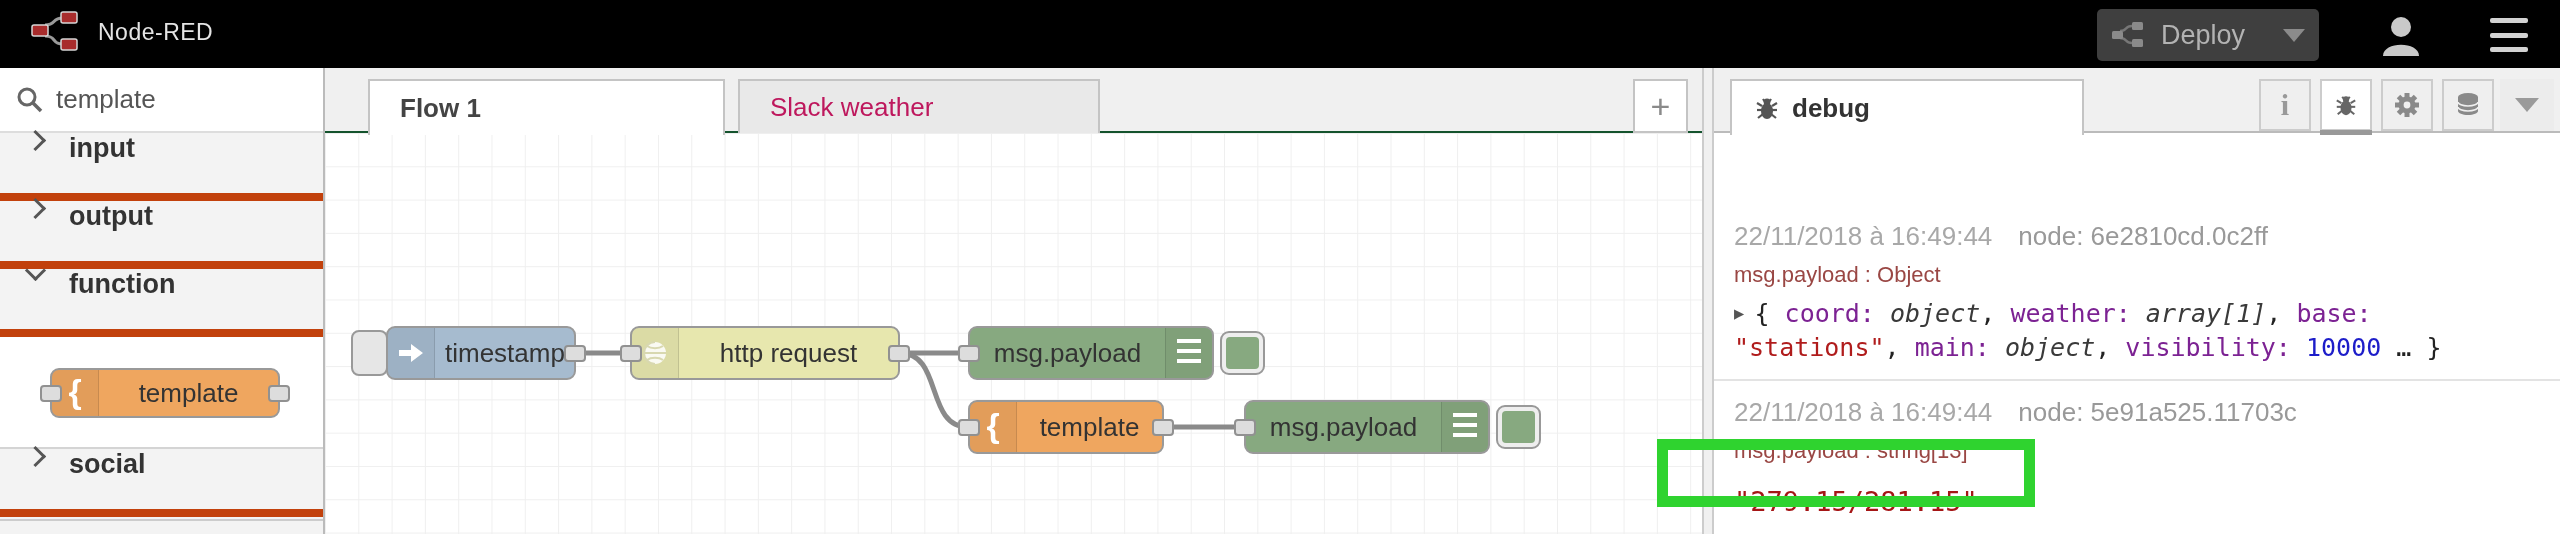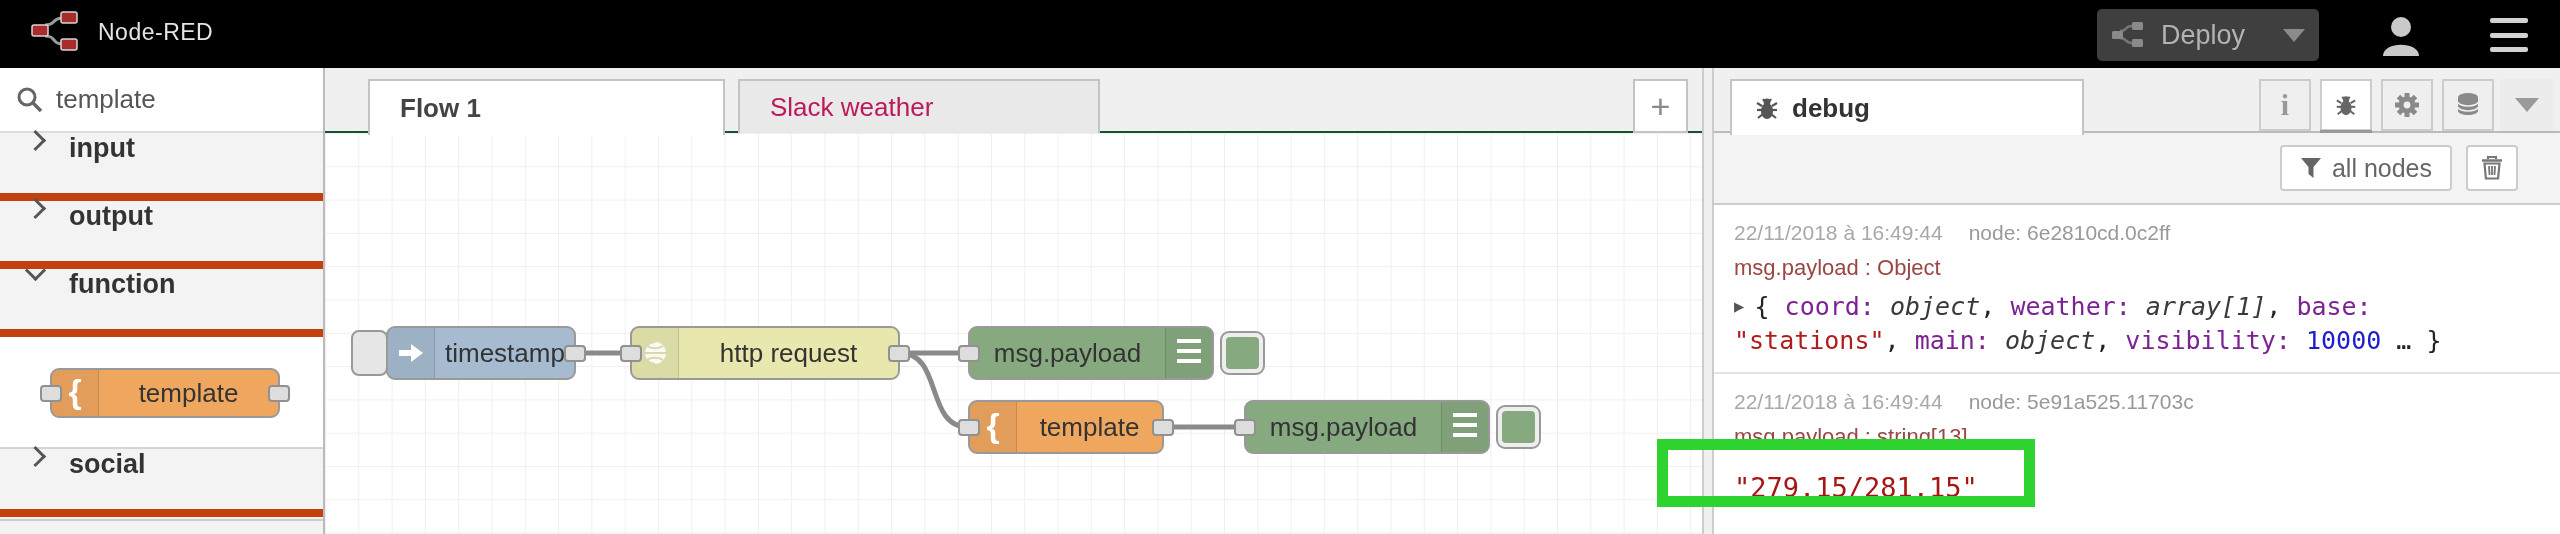--- a/index.html
+++ b/index.html
@@ -70,21 +70,21 @@
   .dbg-act.active{background:#fff;}
   .dbg-act.active:after{content:"";position:absolute;left:-2px;right:-2px;bottom:-6px;height:5px;background:#999;}
   .dbg-act .i-glyph{font-family:"Liberation Serif",serif;font-size:30px;font-weight:bold;color:#999;}
   .dbg-caret-btn{position:absolute;right:6px;top:11px;width:54px;height:52px;background:#ececec;display:flex;align-items:center;justify-content:center;cursor:pointer;}
   .dbg-caret-btn .tri{width:0;height:0;border-left:12px solid transparent;border-right:12px solid transparent;border-top:14px solid #9a9a9a;}
   .dbg-toolbar{position:absolute;left:0;top:65px;width:100%;height:72px;background:#f3f3f3;border-bottom:2px solid #ccc;box-sizing:border-box;display:flex;justify-content:flex-end;align-items:center;gap:14px;padding-right:42px;}
   .filter-btn{height:42px;background:#fff;border:2px solid #ccc;border-radius:4px;display:flex;align-items:center;gap:10px;padding:0 18px;font-size:25px;color:#666;cursor:pointer;}
   .trash-btn{width:48px;height:42px;background:#fff;border:2px solid #ccc;border-radius:4px;display:flex;align-items:center;justify-content:center;cursor:pointer;}
   .dbg-messages{position:absolute;left:0;top:137px;width:100%;bottom:0;overflow:hidden;}
   .dbg-msg{padding:16px 20px 14px 20px;border-bottom:2px solid #e3e3e3;}
-  .dbg-meta{font-size:21px;color:#a8a8a8;display:flex;gap:26px;}
+  .dbg-meta{font-size:26px;color:#a8a8a8;display:flex;gap:26px;}
   .dbg-meta .nodeid{color:#999;}
   .dbg-payload{margin-top:10px;font-size:22px;color:#9a4744;}
   .dbg-content{margin-top:8px;font-family:"DejaVu Sans Mono",monospace;font-size:25px;line-height:34px;color:#222;word-break:break-word;}
   .dbg-content .p-caret{color:#555;font-size:17px;vertical-align:3px;cursor:pointer;}
   .dbg-content .p-plain{color:#222;}
   .dbg-content .p-key{color:#7c2293;}
   .dbg-content .p-type{color:#3a3a3a;font-style:italic;}
   .dbg-content .p-string{color:var(--string_red);}
   .dbg-content .p-number{color:var(--number_blue);}
   .dbg-value{margin-top:22px;font-family:"DejaVu Sans Mono",monospace;font-size:27px;color:#a51616;height:64px;}
@@ -323,44 +323,20 @@
               <path d="M4 11 c0 2.2 4.5 4 10 4 s10 -1.8 10 -4 M4 16 c0 2.2 4.5 4 10 4 s10 -1.8 10 -4" stroke="#efefef" stroke-width="1.6" fill="none"></path>
             </svg>
           </span>
         </div>
       </div>
       <div class="dbg-caret-btn">
         <span class="tri"></span>
       </div>
     </div>
 
-    <div class="dbg-toolbar">
-      <div class="filter-btn">
-        <span>
-          <svg width="22" height="22" viewBox="0 0 22 22">
-              <path d="M1 1 H21 L13.5 10 V21 L8.5 17 V10 Z" fill="#666"></path>
-            </svg>
-        </span>
-        <span>all nodes</span>
-      </div>
-      <div class="trash-btn">
-        <span>
-          <svg width="24" height="26" viewBox="0 0 24 26">
-            <path d="M8 4 V2 h8 v2" stroke="#777" stroke-width="2.2" fill="none"></path>
-            <line x1="2" y1="5.5" x2="22" y2="5.5" stroke="#777" stroke-width="2.5"></line>
-            <path d="M4.5 8.5 l1.4 15 h12.2 l1.4 -15 z" fill="none" stroke="#777" stroke-width="2.2"></path>
-            <g stroke="#777" stroke-width="1.8">
-                <line x1="9" y1="11" x2="9.5" y2="20"></line>
-                <line x1="12" y1="11" x2="12" y2="20"></line>
-                <line x1="15" y1="11" x2="14.5" y2="20"></line>
-              </g>
-          </svg>
-        </span>
-      </div>
-    </div>
 
     <div class="dbg-messages">
       <div class="dbg-msg">
         <div class="dbg-meta">
           <span class="ts">22/11/2018 à 16:49:44</span>
           <span class="nodeid">node: 6e2810cd.0c2ff</span>
         </div>
         <div class="dbg-payload">msg.payload : Object</div>
         <div class="dbg-content"><span class="p-caret">▶ </span><span class="p-plain">{ </span><span class="p-key">coord: </span><span class="p-type">object</span><span class="p-plain">, </span><span class="p-key">weather: </span><span class="p-type">array[1]</span><span class="p-plain">, </span><span class="p-key">base: </span><span class="p-string">"stations"</span><span class="p-plain">, </span><span class="p-key">main: </span><span class="p-type">object</span><span class="p-plain">, </span><span class="p-key">visibility: </span><span class="p-number">10000</span><span class="p-plain"> … }</span></div>
       </div>

